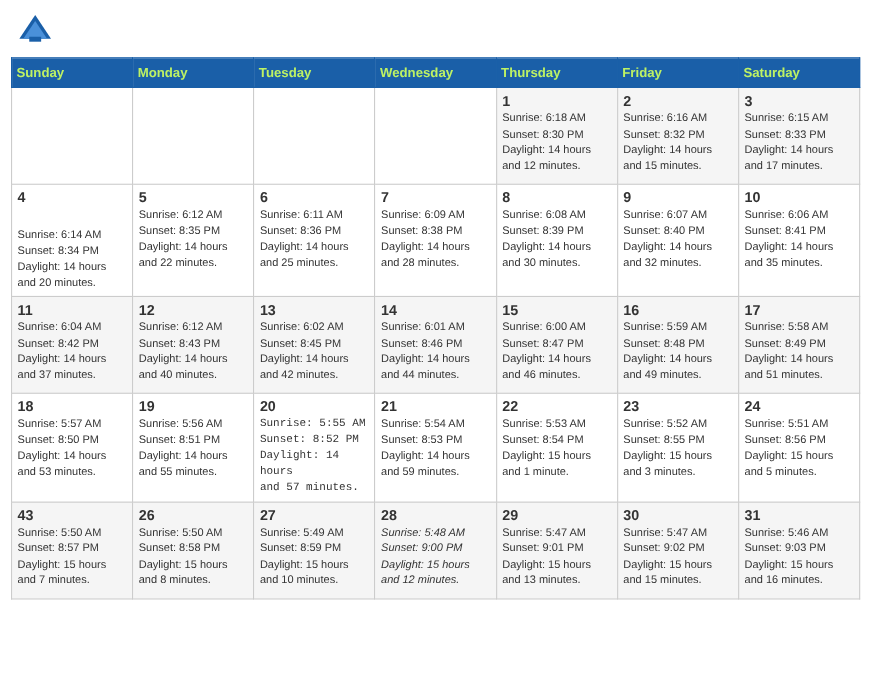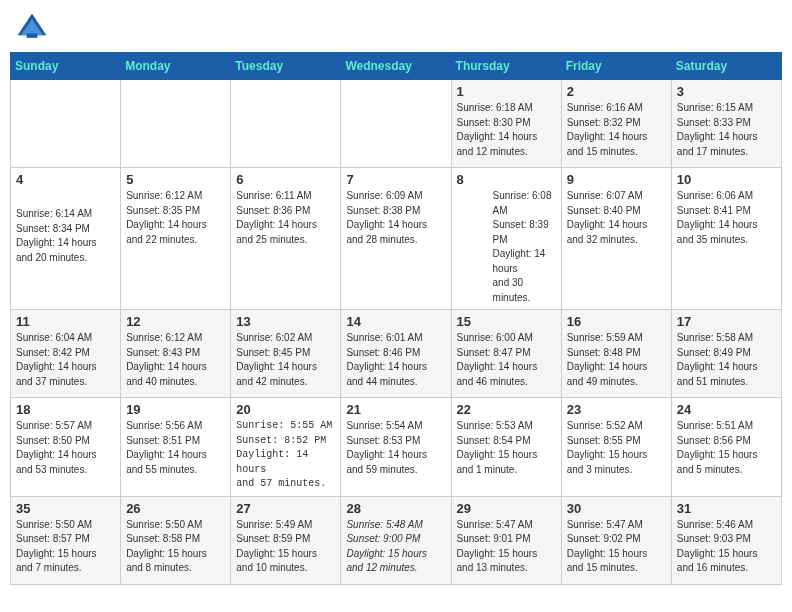--- a/index.html
+++ b/index.html
@@ -54,21 +54,21 @@
       font-size: 14px;
       color: #555;
     }
     table {
       width: 100%;
       border-collapse: collapse;
       table-layout: fixed;
     }
     thead th {
       background: #1a5fa8;
-      color: #5eead4;
+      color: #bef264;
       font-size: 12px;
       font-weight: bold;
       padding: 6px 4px;
       text-align: left;
       border: 1px solid #1a5fa8;
     }
     tbody td {
       border: 1px solid #ccc;
       vertical-align: top;
       padding: 4px 5px;
@@ -181,21 +181,21 @@
         </td>
         <td>
           <span class="day-num">7</span>
           <div class="cell-content" style="white-space: pre-line;">Sunrise: 6:09 AM
 Sunset: 8:38 PM
 Daylight: 14 hours
 and 28 minutes.</div>
         </td>
         <td>
           <span class="day-num">8</span>
-          <div class="cell-content" style="white-space: pre-line; margin-left: 36px;">Sunrise: 6:08 AM
+          <div class="cell-content" style="white-space: pre-line;">Sunrise: 6:08 AM
 Sunset: 8:39 PM
 Daylight: 14 hours
 and 30 minutes.</div>
         </td>
         <td>
           <span class="day-num">9</span>
           <div class="cell-content" style="white-space: pre-line;">Sunrise: 6:07 AM
 Sunset: 8:40 PM
 Daylight: 14 hours
 and 32 minutes.</div>
@@ -305,21 +305,21 @@
         <td>
           <span class="day-num">24</span>
           <div class="cell-content" style="white-space: pre-line;">Sunrise: 5:51 AM
 Sunset: 8:56 PM
 Daylight: 15 hours
 and 5 minutes.</div>
         </td>
       </tr>
       <tr>
         <td>
-          <span class="day-num">35</span>
+          <span class="day-num">43</span>
           <div class="cell-content" style="white-space: pre-line;">Sunrise: 5:50 AM
 Sunset: 8:57 PM
 Daylight: 15 hours
 and 7 minutes.</div>
         </td>
         <td>
           <span class="day-num">26</span>
           <div class="cell-content" style="white-space: pre-line;">Sunrise: 5:50 AM
 Sunset: 8:58 PM
 Daylight: 15 hours

